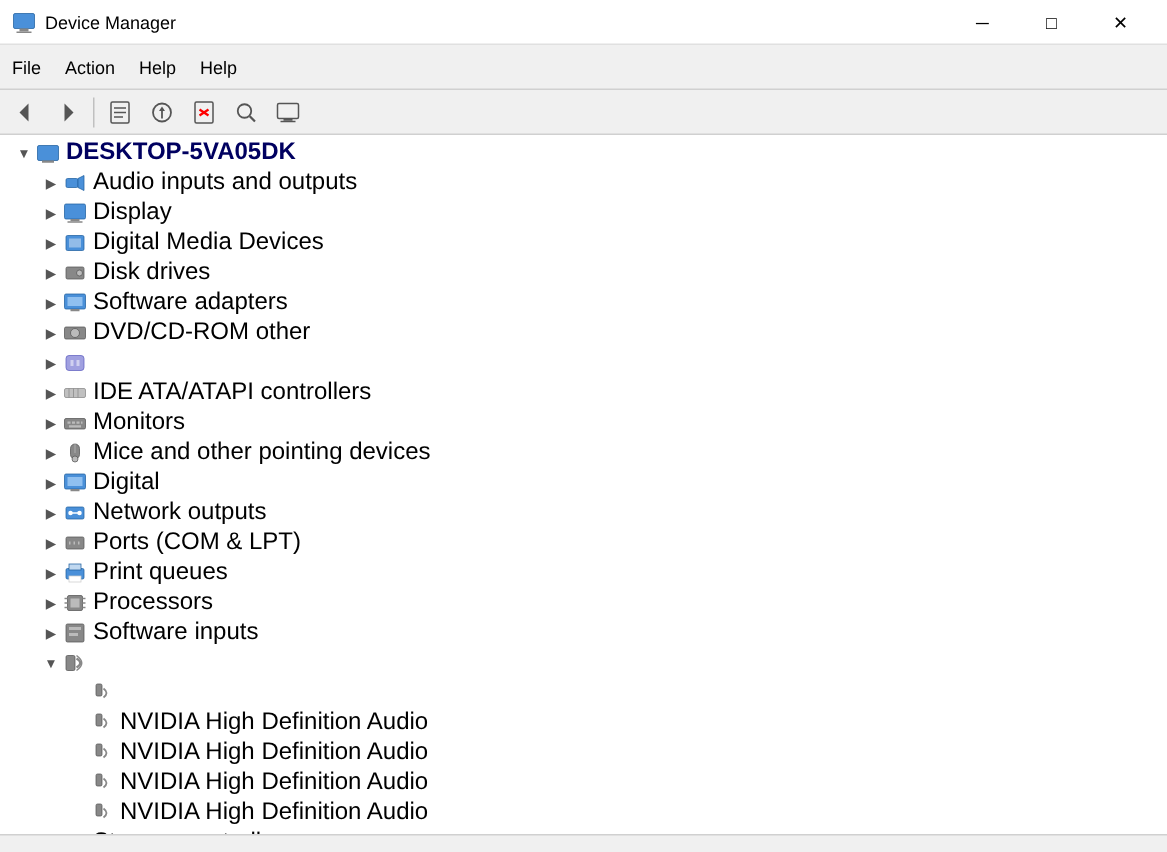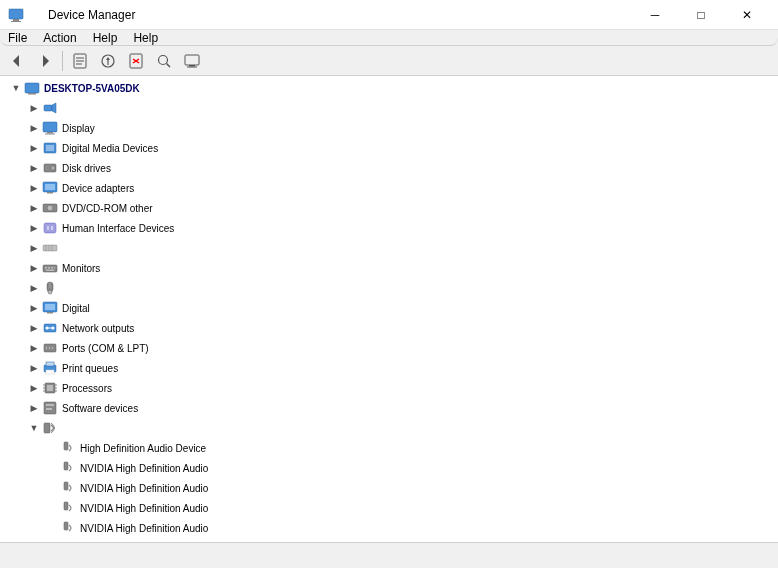--- a/index.html
+++ b/index.html
@@ -12,21 +12,20 @@
       overflow: hidden;
     }
     .title-bar {
       background: #ffffff;
       height: 30px;
       display: flex;
       align-items: center;
       padding: 0 8px;
       border-bottom: 1px solid #e0e0e0;
       user-select: none;
-      gap: 18px;
     }
     .title-bar-icon {
       width: 16px;
       height: 16px;
       margin-right: 6px;
     }
     .title-bar-text {
       flex: 1;
       font-size: 12px;
       color: #000;
@@ -43,25 +42,24 @@
       cursor: pointer;
       font-size: 12px;
       display: flex;
       align-items: center;
       justify-content: center;
       color: #000;
     }
 
     .menu-bar {
       background: #f0f0f0;
-      height: 16px;
+      height: 30px;
       display: flex;
       align-items: center;
       border-bottom: 1px solid #d0d0d0;
-      border-radius: 10px;
     }
     .menu-item {
       padding: 2px 8px;
       cursor: pointer;
       font-size: 12px;
       height: 22px;
       display: flex;
       align-items: center;
     }
 
@@ -132,21 +130,21 @@
     .item-icon {
       width: 16px;
       height: 16px;
       margin-right: 4px;
       flex-shrink: 0;
       display: flex;
       align-items: center;
       justify-content: center;
     }
     .item-label {
-      font-size: 10px;
+      font-size: 16px;
     }
 
     .status-bar {
       height: 20px;
       background: #f0f0f0;
       border-top: 1px solid #d0d0d0;
       display: flex;
       align-items: center;
       padding: 0 4px;
       font-size: 11px;
@@ -246,20 +244,21 @@
     <div id="tree-items-container">
         <div class="tree-item">
     <span class="indent" style="width:22px"></span>
     <span class="expand-btn">▶</span>
     <span class="item-icon">
             <svg width="16" height="16" viewBox="0 0 16 16">
               <rect x="2" y="5" width="8" height="6" rx="1" fill="#4a90d9" stroke="#2060a0" stroke-width="0.5"></rect>
               <polygon points="10,5 14,3 14,13 10,11" fill="#4a90d9" stroke="#2060a0" stroke-width="0.5"></polygon>
             </svg>
           </span>
+    <span class="item-label">Audio inputs and outputs</span>
   </div>
         <div class="tree-item">
     <span class="indent" style="width:22px"></span>
     <span class="expand-btn">▶</span>
     <span class="item-icon">
             <svg width="16" height="16" viewBox="0 0 16 16">
               <rect x="1" y="2" width="14" height="10" rx="1" fill="#4a90d9" stroke="#2060a0" stroke-width="0.5"></rect>
               <rect x="5" y="12" width="6" height="1.5" fill="#888"></rect>
               <rect x="3" y="13.5" width="10" height="1" fill="#888"></rect>
             </svg>
@@ -291,21 +290,21 @@
         <div class="tree-item">
     <span class="indent" style="width:22px"></span>
     <span class="expand-btn">▶</span>
     <span class="item-icon">
             <svg width="16" height="16" viewBox="0 0 16 16">
               <rect x="1" y="2" width="14" height="10" rx="1" fill="#4a90d9" stroke="#2060a0" stroke-width="0.5"></rect>
               <rect x="3" y="4" width="10" height="6" fill="#90c0f0"></rect>
               <rect x="5" y="12" width="6" height="1.5" fill="#888"></rect>
             </svg>
           </span>
-    <span class="item-label">Device adapters</span>
+    <span class="item-label">Software adapters</span>
   </div>
         <div class="tree-item">
     <span class="indent" style="width:22px"></span>
     <span class="expand-btn">▶</span>
     <span class="item-icon">
             <svg width="16" height="16" viewBox="0 0 16 16">
               <rect x="1" y="4" width="14" height="8" rx="1" fill="#888888" stroke="#555" stroke-width="0.5"></rect>
               <circle cx="8" cy="8" r="3" fill="#bbb" stroke="#555" stroke-width="0.5"></circle>
             </svg>
           </span>
@@ -314,33 +313,33 @@
         <div class="tree-item">
     <span class="indent" style="width:22px"></span>
     <span class="expand-btn">▶</span>
     <span class="item-icon">
             <svg width="16" height="16" viewBox="0 0 16 16">
               <rect x="2" y="3" width="12" height="10" rx="2" fill="#a0a0e0" stroke="#6060c0" stroke-width="0.5"></rect>
               <rect x="5" y="6" width="2" height="4" fill="#fff" opacity="0.5"></rect>
               <rect x="9" y="6" width="2" height="4" fill="#fff" opacity="0.5"></rect>
             </svg>
           </span>
-    <span class="item-label">Human Interface Devices</span>
   </div>
         <div class="tree-item">
     <span class="indent" style="width:22px"></span>
     <span class="expand-btn">▶</span>
     <span class="item-icon">
             <svg width="16" height="16" viewBox="0 0 16 16">
               <rect x="1" y="5" width="14" height="6" rx="1" fill="#c0c0c0" stroke="#888" stroke-width="0.5"></rect>
               <line x1="4" y1="5" x2="4" y2="11" stroke="#888" stroke-width="0.5"></line>
               <line x1="7" y1="5" x2="7" y2="11" stroke="#888" stroke-width="0.5"></line>
               <line x1="10" y1="5" x2="10" y2="11" stroke="#888" stroke-width="0.5"></line>
             </svg>
           </span>
+    <span class="item-label">IDE ATA/ATAPI controllers</span>
   </div>
         <div class="tree-item">
     <span class="indent" style="width:22px"></span>
     <span class="expand-btn">▶</span>
     <span class="item-icon">
             <svg width="16" height="16" viewBox="0 0 16 16">
               <rect x="1" y="5" width="14" height="7" rx="1" fill="#888888" stroke="#555" stroke-width="0.5"></rect>
               <rect x="3" y="7" width="2" height="1.5" fill="#bbb"></rect>
               <rect x="6" y="7" width="2" height="1.5" fill="#bbb"></rect>
               <rect x="9" y="7" width="2" height="1.5" fill="#bbb"></rect>
@@ -353,20 +352,21 @@
         <div class="tree-item">
     <span class="indent" style="width:22px"></span>
     <span class="expand-btn">▶</span>
     <span class="item-icon">
             <svg width="16" height="16" viewBox="0 0 16 16">
               <rect x="5" y="2" width="6" height="10" rx="3" fill="#888888" stroke="#555" stroke-width="0.5"></rect>
               <line x1="8" y1="2" x2="8" y2="8" stroke="#bbb" stroke-width="0.5"></line>
               <circle cx="8" cy="12" r="2" fill="#bbb" stroke="#555" stroke-width="0.5"></circle>
             </svg>
           </span>
+    <span class="item-label">Mice and other pointing devices</span>
   </div>
         <div class="tree-item">
     <span class="indent" style="width:22px"></span>
     <span class="expand-btn">▶</span>
     <span class="item-icon">
             <svg width="16" height="16" viewBox="0 0 16 16">
               <rect x="1" y="2" width="14" height="10" rx="1" fill="#4a90d9" stroke="#2060a0" stroke-width="0.5"></rect>
               <rect x="3" y="4" width="10" height="6" fill="#90c0f0"></rect>
               <rect x="5" y="12" width="6" height="1.5" fill="#888"></rect>
             </svg>
@@ -431,21 +431,21 @@
         <div class="tree-item">
     <span class="indent" style="width:22px"></span>
     <span class="expand-btn">▶</span>
     <span class="item-icon">
             <svg width="16" height="16" viewBox="0 0 16 16">
               <rect x="2" y="2" width="12" height="12" rx="1" fill="#888888" stroke="#555" stroke-width="0.5"></rect>
               <rect x="4" y="4" width="8" height="2" fill="#bbb"></rect>
               <rect x="4" y="8" width="6" height="2" fill="#bbb"></rect>
             </svg>
           </span>
-    <span class="item-label">Software devices</span>
+    <span class="item-label">Software inputs</span>
   </div>
         <div class="tree-item">
     <span class="indent" style="width:22px"></span>
     <span class="expand-btn">▼</span>
     <span class="item-icon">
             <svg width="16" height="16" viewBox="0 0 16 16">
               <rect x="2" y="3" width="6" height="10" rx="1" fill="#888888" stroke="#555" stroke-width="0.5"></rect>
               <path d="M9 5 Q14 8 9 11" fill="none" stroke="#888888" stroke-width="1.5"></path>
               <path d="M9 3 Q16 8 9 13" fill="none" stroke="#888888" stroke-width="1"></path>
             </svg>
@@ -453,21 +453,20 @@
   </div>
         <div class="tree-item">
     <span class="indent" style="width:40px"></span>
     <span class="expand-btn" style="visibility:hidden">▶</span>
     <span class="item-icon">
             <svg width="16" height="16" viewBox="0 0 16 16">
               <rect x="4" y="2" width="4" height="8" rx="1" fill="#888888" stroke="#555" stroke-width="0.5"></rect>
               <path d="M9 5 Q13 8 9 11" fill="none" stroke="#888888" stroke-width="1.2"></path>
             </svg>
           </span>
-    <span class="item-label">High Definition Audio Device</span>
   </div>
         <div class="tree-item">
     <span class="indent" style="width:40px"></span>
     <span class="expand-btn" style="visibility:hidden">▶</span>
     <span class="item-icon">
             <svg width="16" height="16" viewBox="0 0 16 16">
               <rect x="4" y="2" width="4" height="8" rx="1" fill="#888888" stroke="#555" stroke-width="0.5"></rect>
               <path d="M9 5 Q13 8 9 11" fill="none" stroke="#888888" stroke-width="1.2"></path>
             </svg>
           </span>

